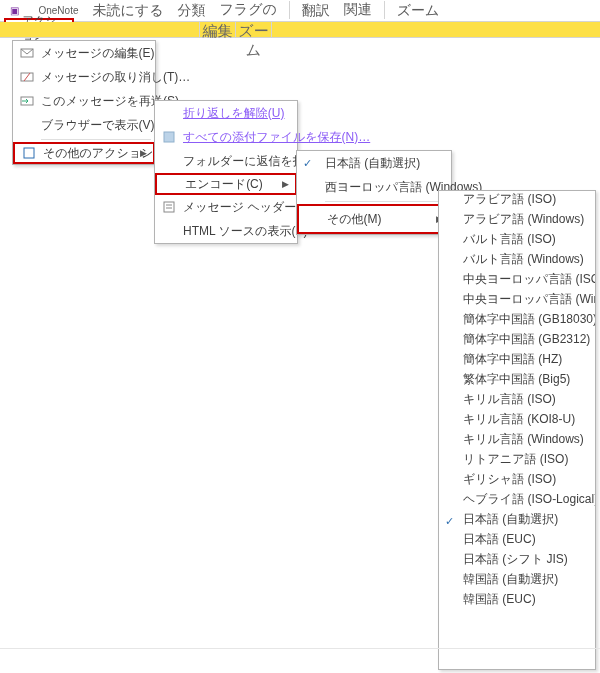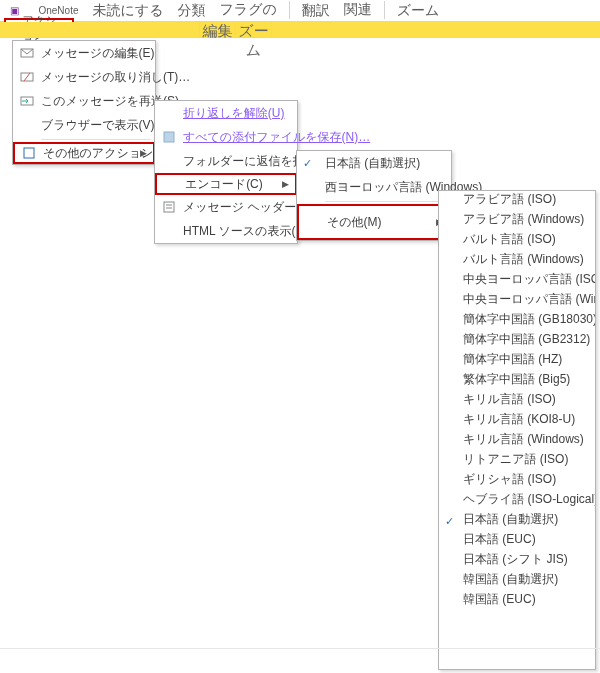--- a/index.html
+++ b/index.html
@@ -229,21 +229,21 @@
 
 <div class="menu" style="top:150px; left:296px; width:156px;">
   <div class="item">
     <span class="chk">✓</span>
     <span>日本語 (自動選択)</span>
   </div>
   <div class="item">
     <span>西ヨーロッパ言語 (Windows)</span>
   </div>
   <div class="sep"></div>
-  <div class="item hl-red" style="height:36px;">
+  <div class="item hl-red" style="height:30px;">
     <span>その他(M)</span>
     <span class="arrow">▶</span>
   </div>
 </div>
 
 <div class="scroll-list" id="encList" style="top:190px; left:438px; width:158px; height:480px;">
 <div class="item">
       <span>アラビア語 (ISO)</span>
     </div>
     <div class="item">

